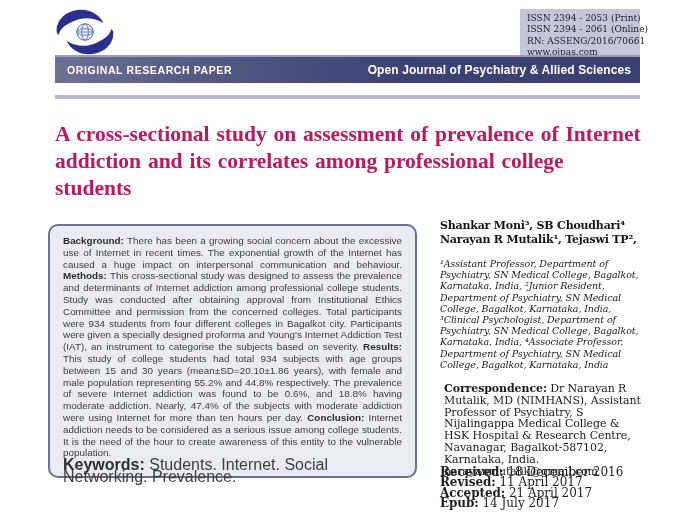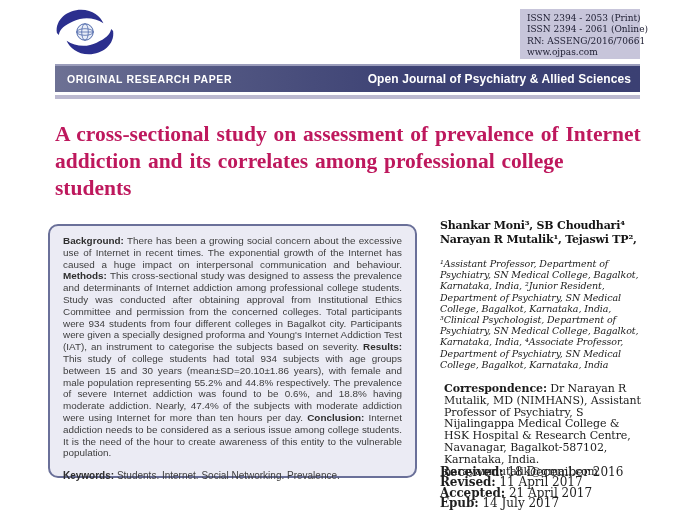--- a/index.html
+++ b/index.html
@@ -10,21 +10,21 @@
   }
   
   .logo { position:absolute; left:54px; top:6px; width:62px; height:52px; }
   .issn-box {
     position:absolute; left:520px; top:9px; width:120px; height:50px;
     background:#c7c5da; padding:4px 7px;
     font-family:"DejaVu Serif", serif; font-size:9px; line-height:11.4px;
     color:#1c1c30; white-space:nowrap;
   }
   .banner {
-    position:absolute; left:55px; top:64px; width:585px; height:28px;
+    position:absolute; left:55px; top:55px; width:585px; height:28px;
     background:linear-gradient(90deg,#6d7194 0%,#505581 30%,#3d4274 60%,#3b4073 100%);
     border-top:2px solid #9b9dbb;
     display:flex; align-items:center; justify-content:space-between;
     padding:0 9px 0 12px;
   }
   .banner-left { color:#ffffff; font-weight:bold; font-size:10.5px; letter-spacing:0.6px; }
   .banner-right { color:#ffffff; font-weight:bold; font-size:12px; letter-spacing:0.1px; }
   .banner-strip { position:absolute; left:55px; top:95px; width:585px; height:4px; background:#bbb9d0; }
   
   .title {
@@ -36,21 +36,21 @@
   .abstract-box {
     position:absolute; left:48px; top:224px; width:369px; height:254px;
     background:#ebebf4; border:2px solid #6a7099; border-radius:10px;
     padding:9px 13px;
   }
   .abstract-heading { font-size:11.5px; font-weight:bold; color:#1f1f1f; margin-bottom:8px; }
   .abstract-body {
     font-size:9.9px; line-height:11.8px; text-align:justify; color:#3d3d3d;
   }
   .abstract-body b, .keywords b { color:#2e2e2e; }
-  .keywords { margin-top:11px; font-size:10px; line-height:11.8px; color:#3d3d3d; }
+  .keywords { font-size:16px; line-height:11.8px; color:#3d3d3d; }
   
   .right-col { position:absolute; left:440px; top:219px; width:202px; }
   .authors {
     position:absolute; left:0; top:0; width:210px;
     font-family:"DejaVu Serif", serif; font-weight:bold;
     font-size:11px; line-height:14px; color:#141414; letter-spacing:-0.2px;
     white-space:nowrap;
   }
   .affiliations {
     position:absolute; left:0; top:39px; width:202px;

